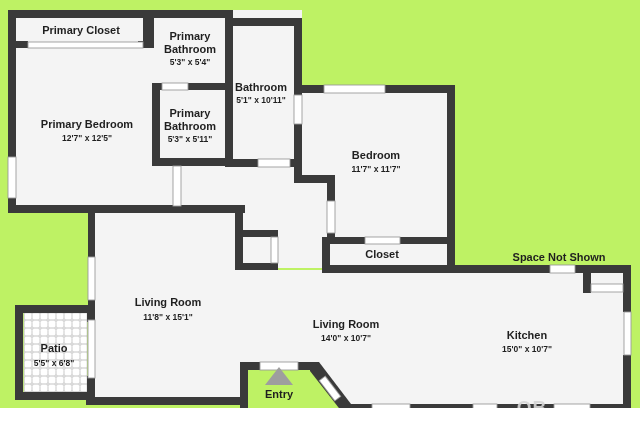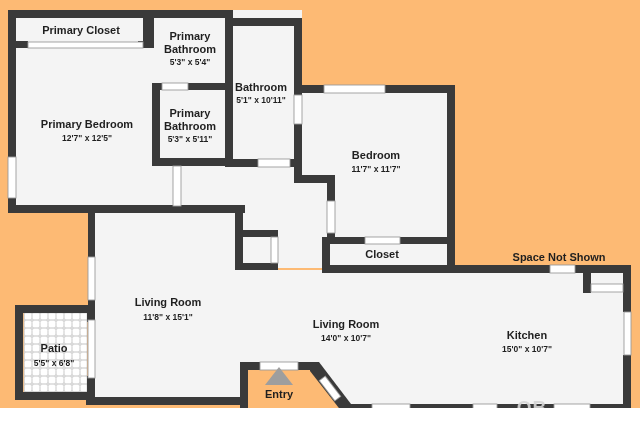--- a/index.html
+++ b/index.html
@@ -1,19 +1,19 @@
 <!DOCTYPE html>
 <html><head>
 <meta charset="utf-8">
 <style>
   html,body{margin:0;padding:0;background:#ffffff;}
   #stage{
     position:relative;
     width:640px;height:408px;
-    background:#fdba74;
+    background:#bef264;
     font-family:"Liberation Sans", sans-serif;
     overflow:hidden;
   }
   svg{position:absolute;left:0;top:0;}
   text{fill:#1f1f1f;font-family:"Liberation Sans", sans-serif;}
   .room-name{font-size:11px;font-weight:bold;text-anchor:middle;}
   .room-dims{font-size:8.5px;font-weight:bold;text-anchor:middle;}
   .small-name{font-size:11px;font-weight:bold;text-anchor:middle;}
   .disclaimer{font-size:5.6px;font-weight:normal;fill:#4a4a4a;text-anchor:middle;}
   .watermark{font-size:19px;font-weight:bold;fill:#d6d6d6;opacity:0.9;text-anchor:middle;letter-spacing:1px;}

